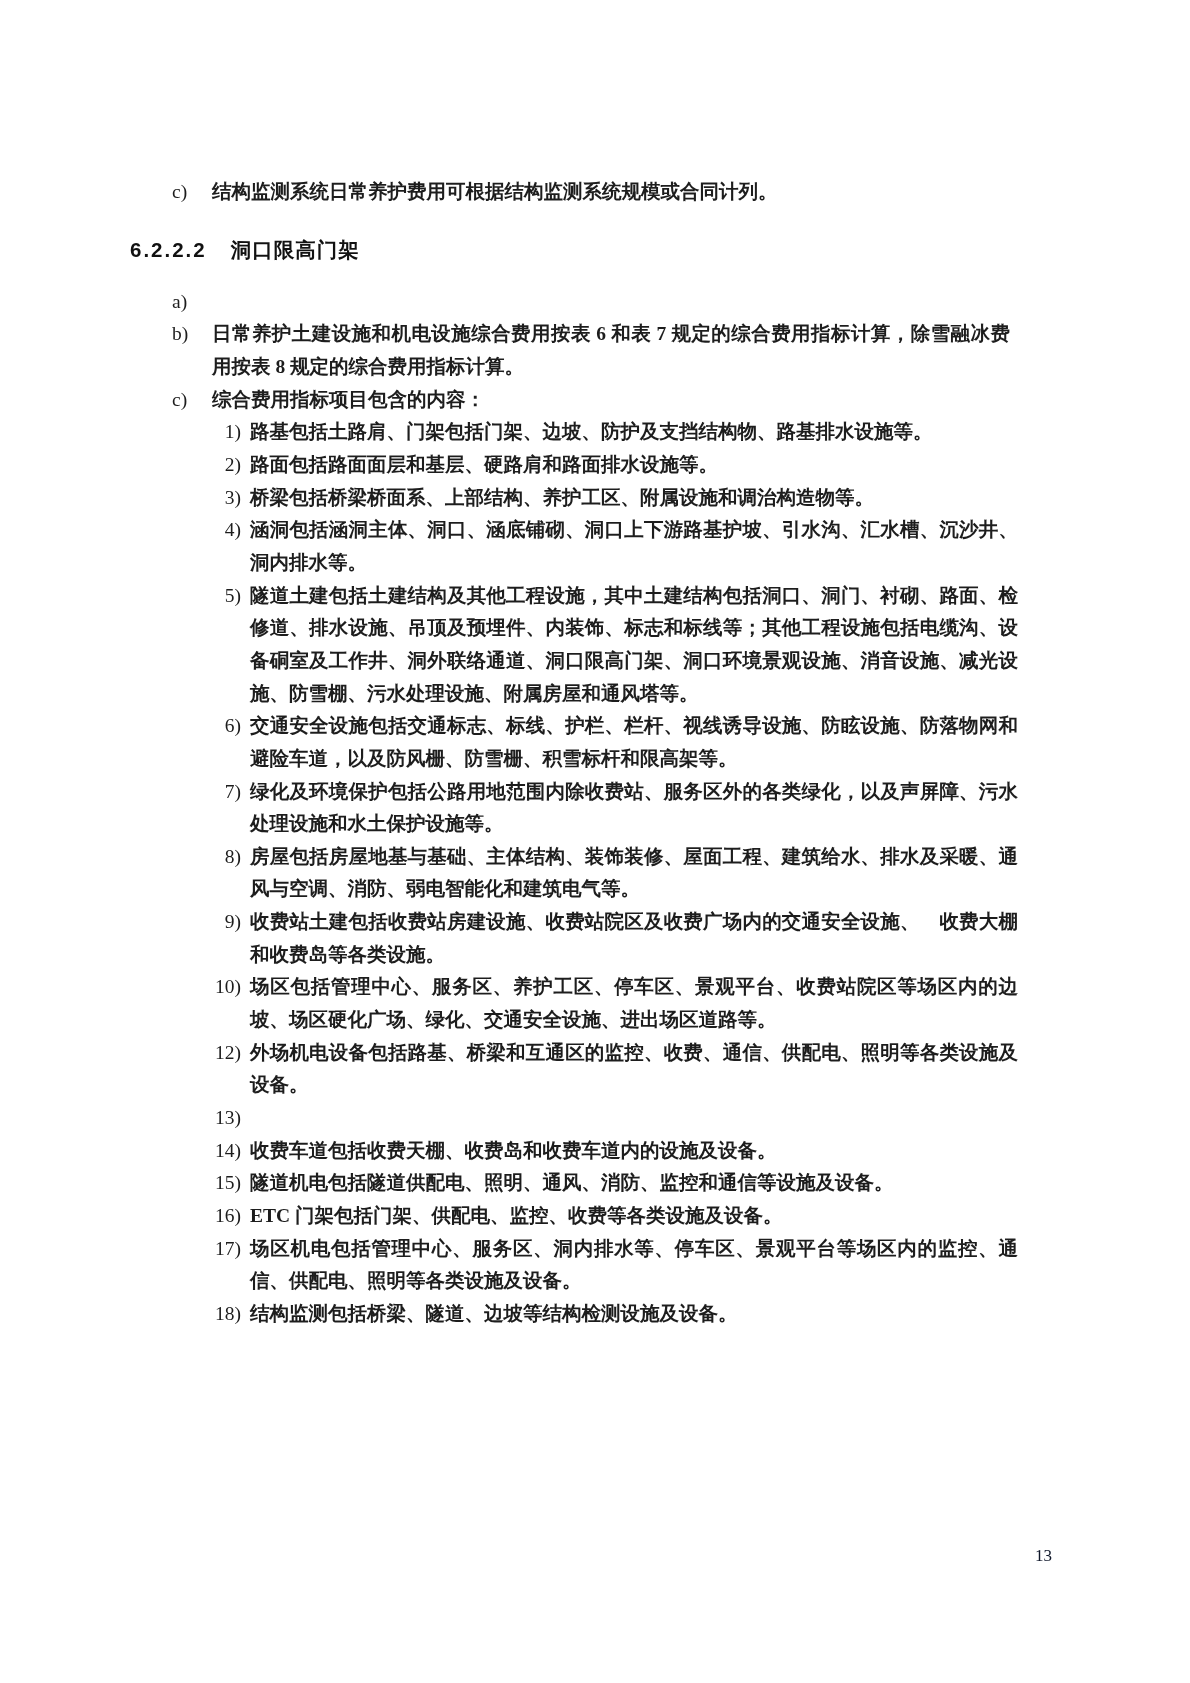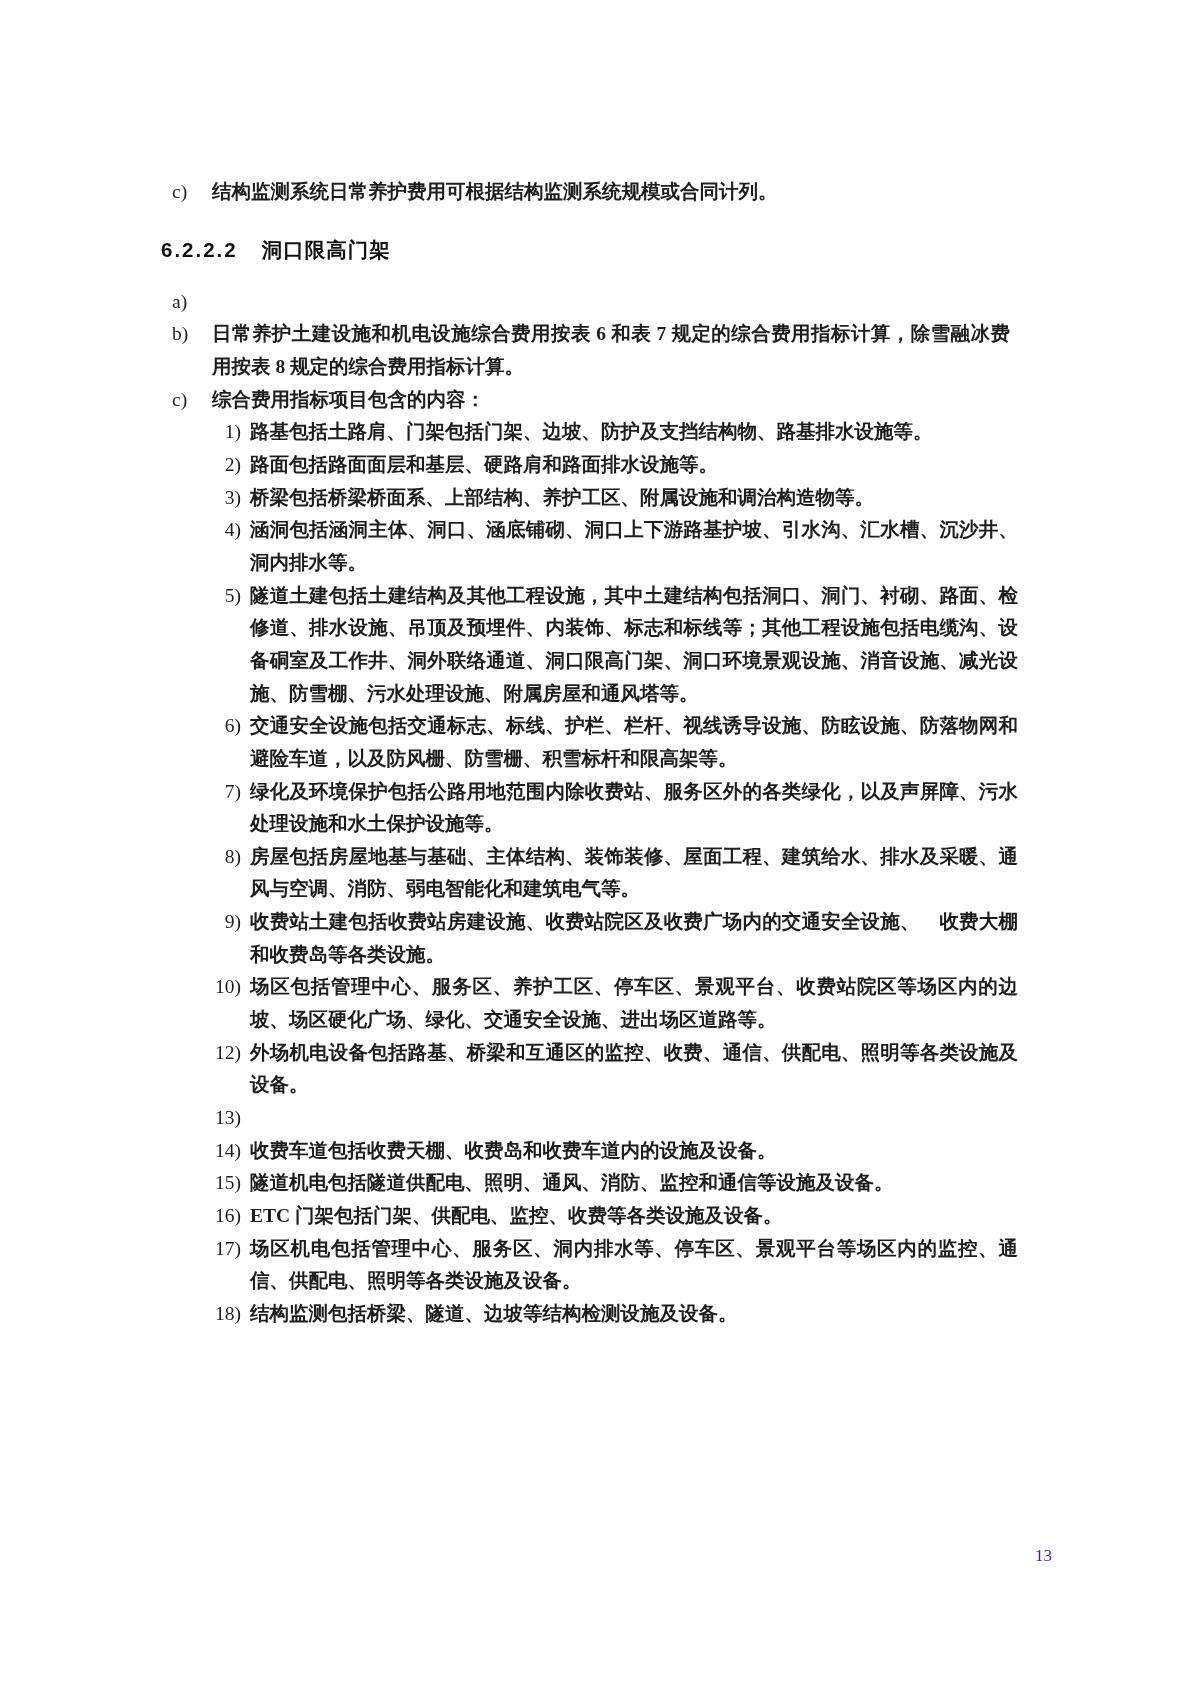--- a/index.html
+++ b/index.html
@@ -33,29 +33,29 @@
   .row.numbered { padding-left: 207px; padding-right: 172px; }
   .row.numbered .lbl { flex: 0 0 43px; text-align: right; padding-right: 9px; box-sizing: border-box; }
   .heading {
     margin: 24px 0 19px 130px;
     font-family: "Liberation Sans", "DejaVu Sans", sans-serif;
     font-weight: 700;
     font-size: 20.5px;
     line-height: 34px;
     color: #111111;
   }
-  .heading .h-num { letter-spacing: 2px; margin-right: 24px; margin-left: 31px; }
+  .heading .h-num { letter-spacing: 2px; margin-right: 24px; }
   .heading .h-title { letter-spacing: 1px; }
   .page-number {
     position: absolute;
     top: 1545px;
     right: 138px;
     font-size: 17px;
     line-height: 22px;
-    color: #4c1d95;
+    color: #0f172a;
   }
 </style>
 </head>
 <body>
 
 <div class="page">
   <div class="content">
 
     <div class="row lettered">
       <span class="lbl">c)</span>

